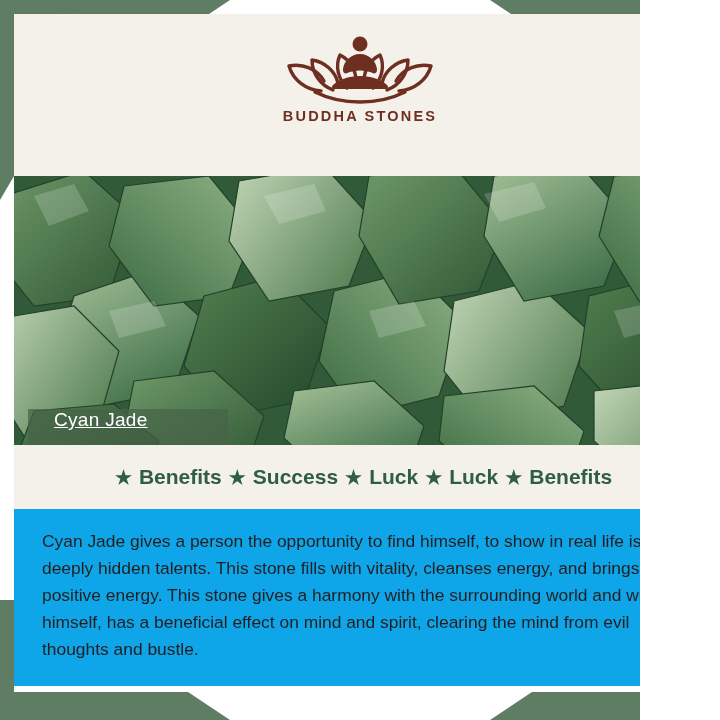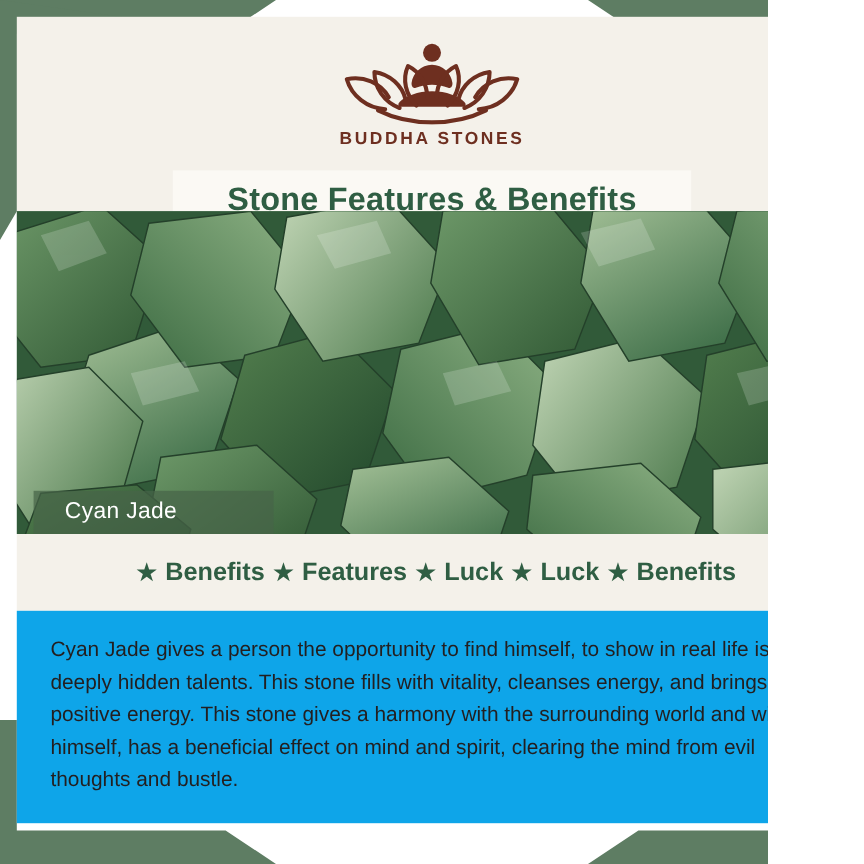--- a/index.html
+++ b/index.html
@@ -98,23 +98,24 @@
     position: absolute;
     left: 14px;
     bottom: 0;
     height: 36px;
     min-width: 152px;
     padding: 0 22px 0 26px;
     background: rgba(70,100,72,0.72);
     color: #ffffff;
     font-size: 19px;
     display: flex;
-    align-items: center;
+    align-items: flex-start;
     font-family: "Liberation Sans", sans-serif;
     letter-spacing: 0.3px;
+    text-decoration: underline;
   }
 
   
   .benefits-band {
     position: absolute;
     left: 14px;
     top: 445px;
     width: 692px;
     height: 64px;
     background: #f4f1ea;
@@ -201,23 +202,20 @@
 
           <path d="M36 63 c-15 -1 -28 -11 -32 -25 c14 -3 28 3 35 15"></path>
           <path d="M114 63 c15 -1 28 -11 32 -25 c-14 -3 -28 3 -35 15"></path>
 
           <path d="M30 64 c14 7 30 10 45 10 c15 0 31 -3 45 -10"></path>
         </g>
       </svg>
       <span class="brand-name">BUDDHA STONES</span>
     </div>
 
-    <div class="title-band">
-      <span class="title-text">Stone Features &amp; Benefits</span>
-    </div>
   </div>
 
   <div class="photo">
     <svg width="692" height="269" viewBox="0 0 692 269" xmlns="http://www.w3.org/2000/svg">
       <defs>
         <linearGradient id="g1" x1="0" y1="0" x2="1" y2="1">
           <stop offset="0%" stop-color="#6f9a6a"></stop>
             <stop offset="100%" stop-color="#2f5733"></stop>
         </linearGradient>
         <linearGradient id="g2" x1="0" y1="1" x2="1" y2="0">
@@ -272,21 +270,21 @@
     <div class="caption">
       <span>Cyan Jade</span>
     </div>
   </div>
 
   <div class="benefits-band">
     <div class="benefits-row">
       <span class="benefit-star">★</span>
       <span class="benefit-label">Benefits</span>
       <span class="benefit-star">★</span>
-      <span class="benefit-label">Features</span>
+      <span class="benefit-label">Success</span>
       <span class="benefit-star">★</span>
       <span class="benefit-label">Luck</span>
       <span class="benefit-star">★</span>
       <span class="benefit-label">Luck</span>
       <span class="benefit-star">★</span>
       <span class="benefit-label">Benefits</span>
     </div>
   </div>
 
   <div class="desc-wrap">

